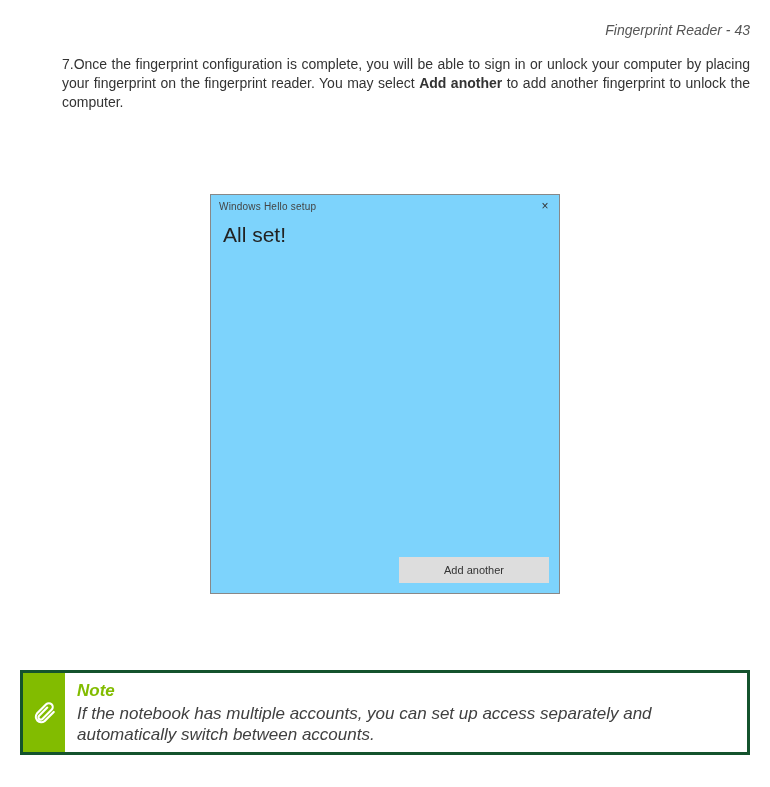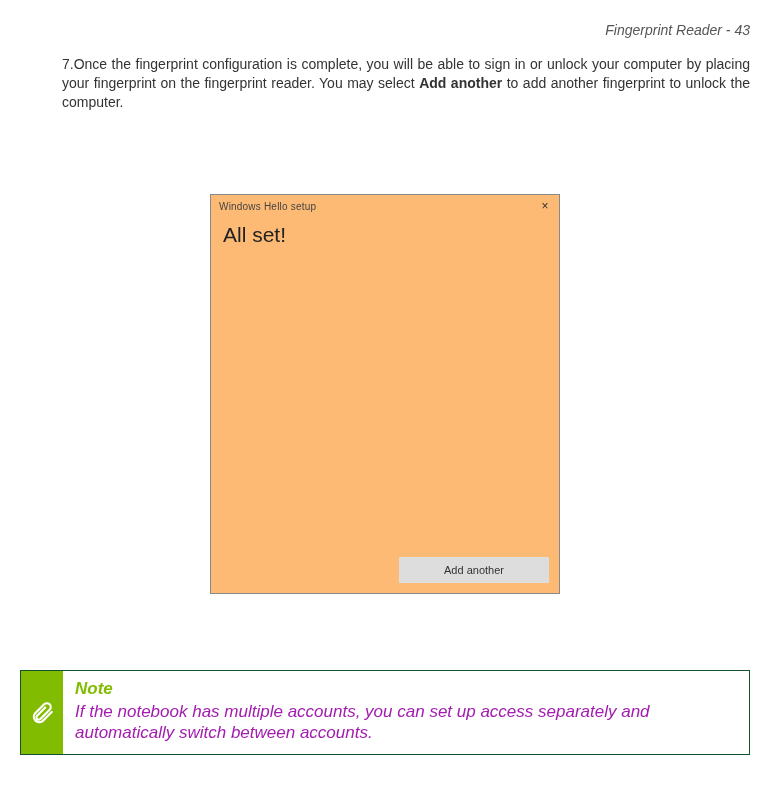--- a/index.html
+++ b/index.html
@@ -33,21 +33,21 @@
       display: inline;
     }
     .step-bold { font-weight: bold; }
     .dialog-wrap {
       position: absolute;
       top: 194px;
       left: 210px;
       width: 350px;
       height: 400px;
       border: 1px solid #888;
-      background: #fdba74;
+      background: #7dd3fc;
     }
     .dialog-titlebar {
       height: 22px;
       display: flex;
       align-items: center;
       padding: 0 6px 0 8px;
       font-size: 10px;
       color: #444;
     }
     .dialog-titlebar .title { flex: 1; letter-spacing: 0.2px; }
@@ -91,21 +91,21 @@
       color: #333;
       display: flex;
       align-items: center;
       justify-content: center;
     }
     .note-box {
       position: absolute;
       bottom: 32px;
       left: 20px;
       right: 20px;
-      border: 1px solid #14532d;
+      border: 3px solid #14532d;
       height: 85px;
       display: flex;
     }
     .note-icon-col {
       width: 42px;
       background: #82bc00;
       display: flex;
       align-items: center;
       justify-content: center;
     }
@@ -114,21 +114,21 @@
       padding: 8px 12px;
     }
     .note-title {
       color: #82bc00;
       font-weight: bold;
       font-style: italic;
       font-size: 17px;
       margin-bottom: 2px;
     }
     .note-body {
-      color: #a21caf;
+      color: #404040;
       font-style: italic;
       font-size: 17px;
       line-height: 1.25;
     }
     .clip-svg { width: 26px; height: 26px; }
   </style>
 </head>
 <body>
 
 <div class="header">

